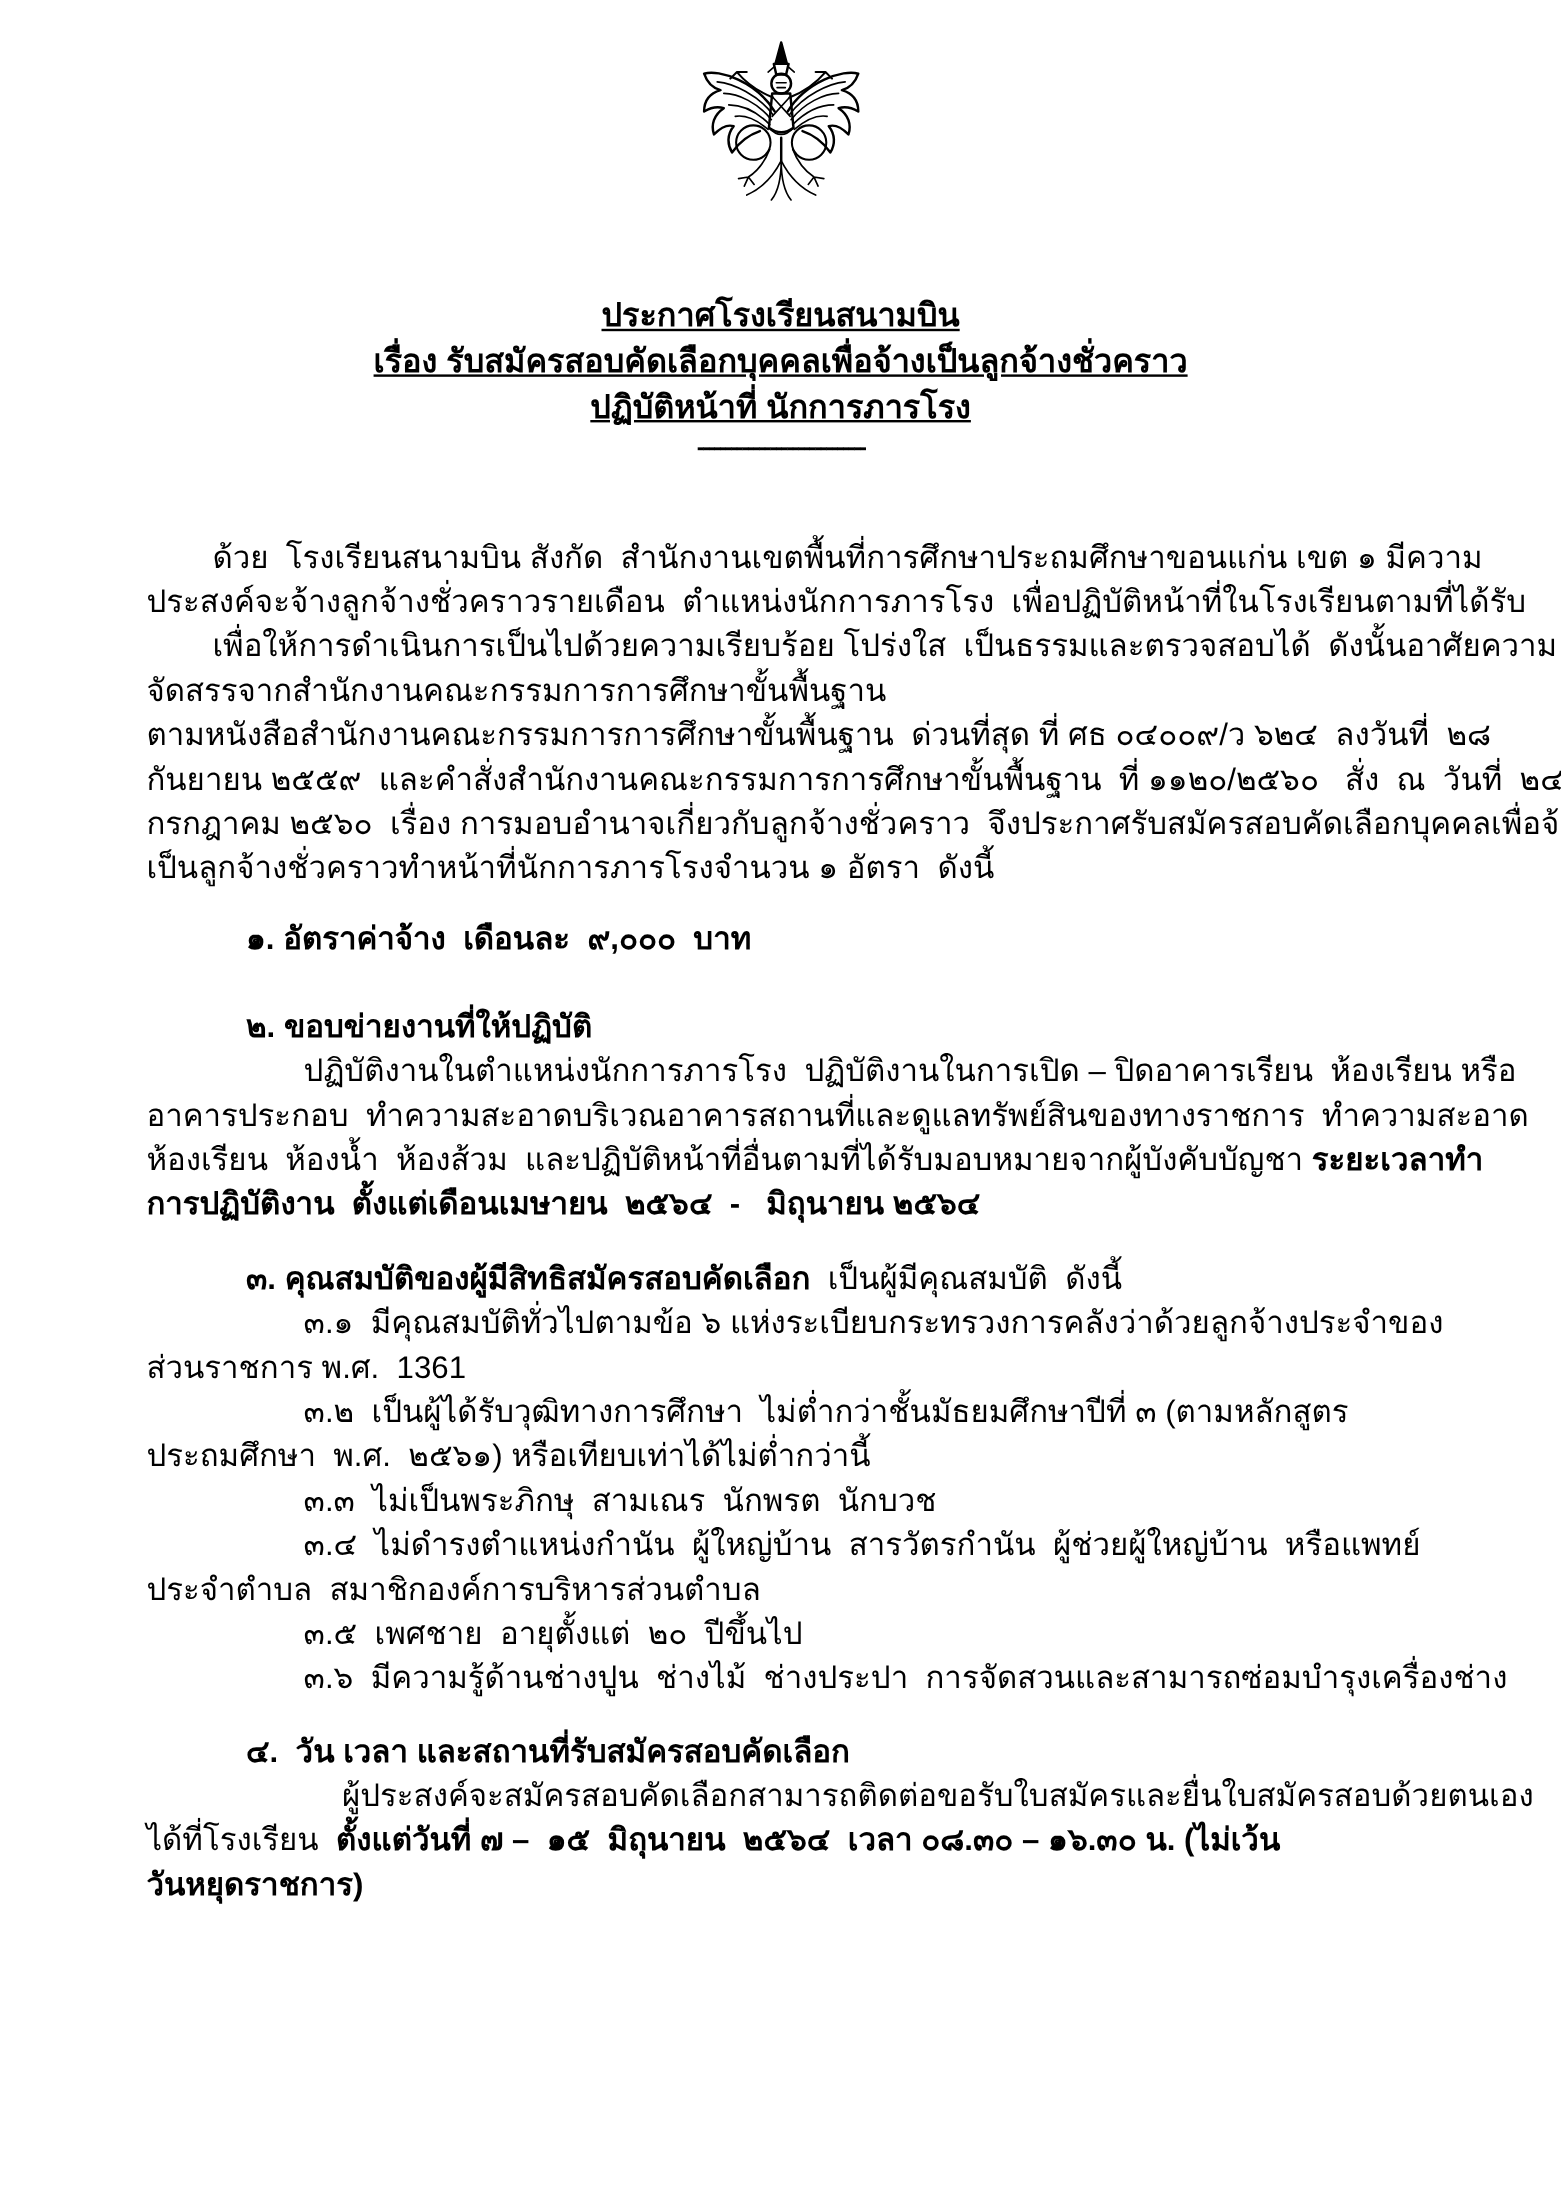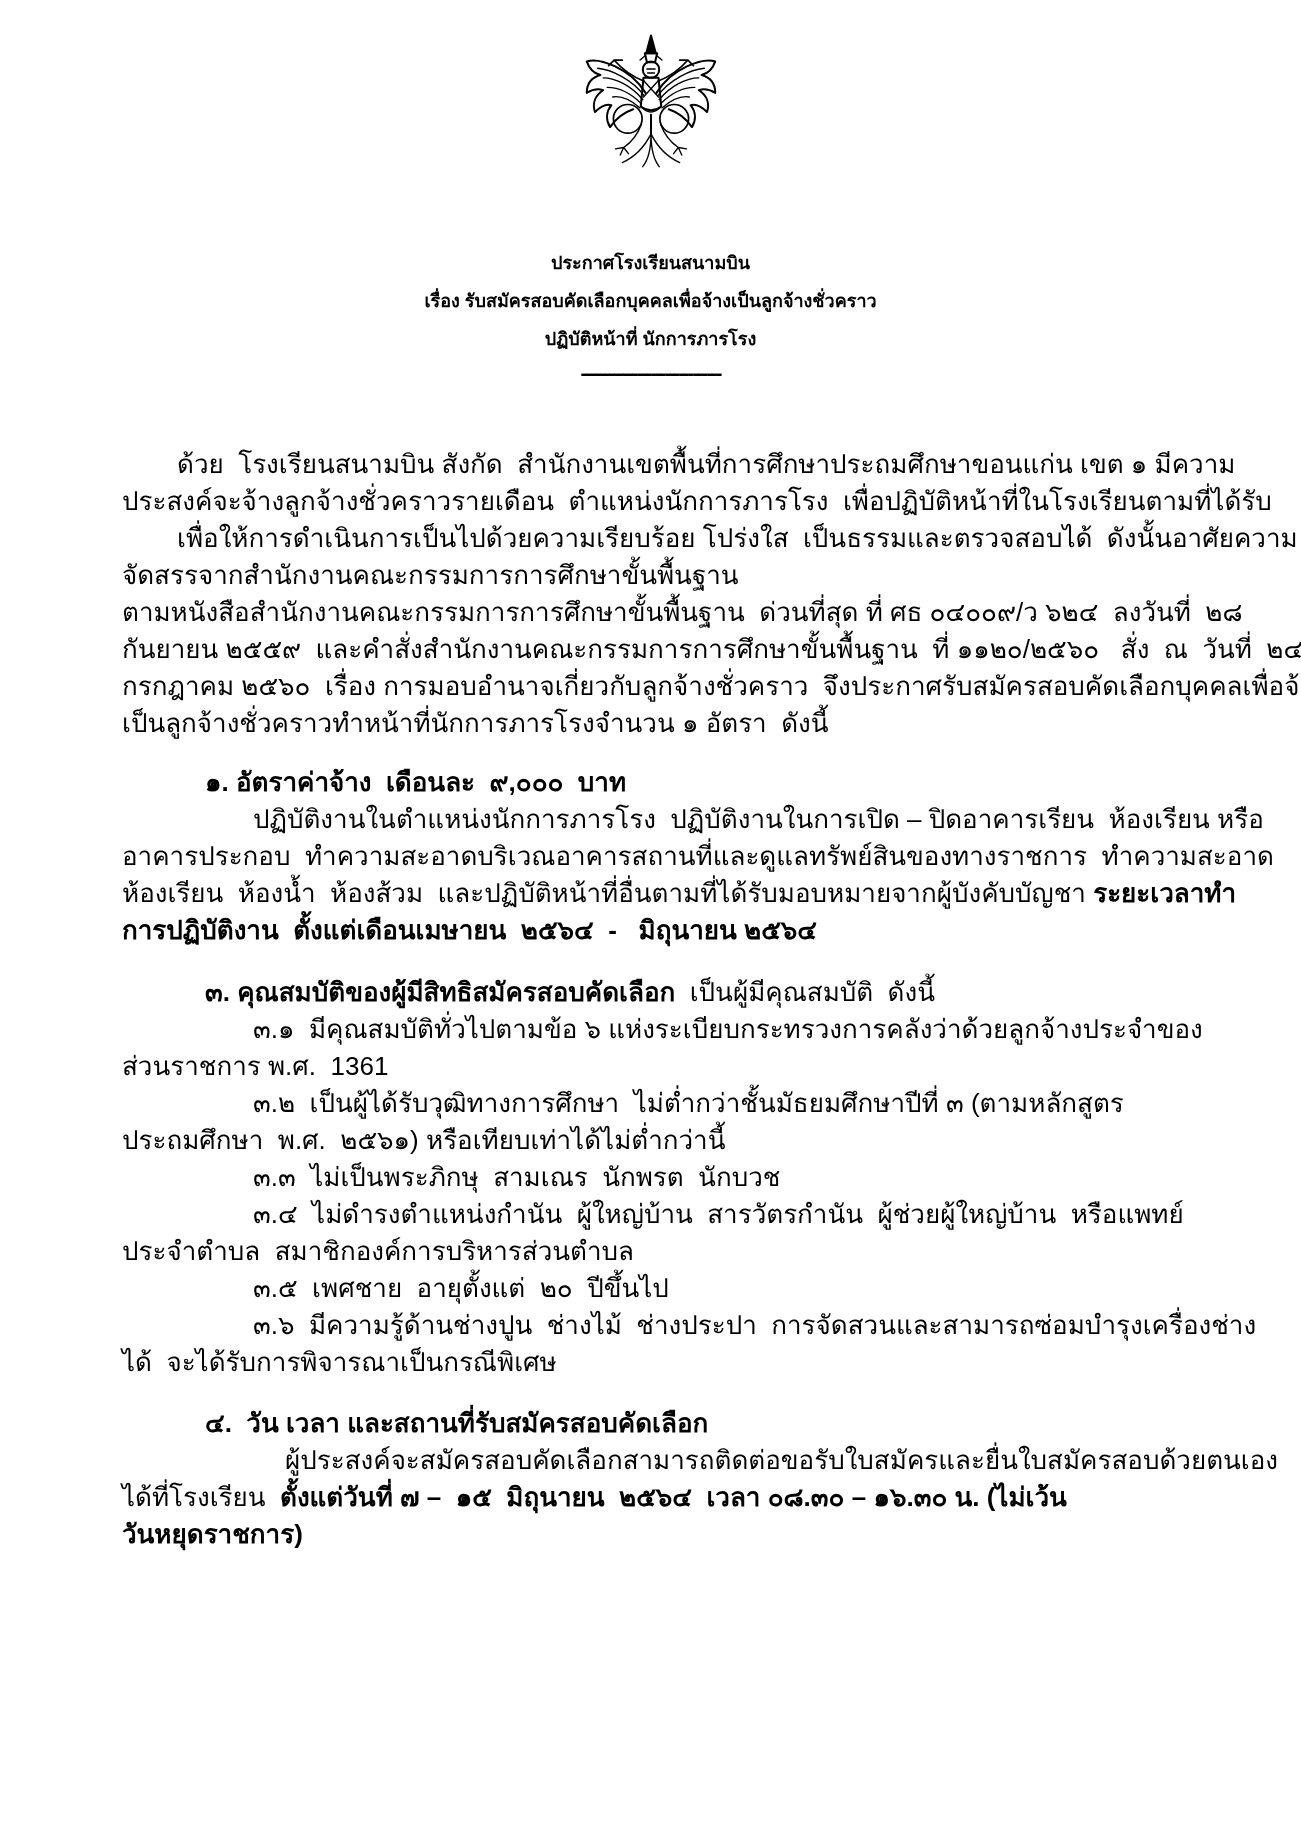--- a/index.html
+++ b/index.html
@@ -11,23 +11,24 @@
     position:relative;overflow:hidden;
   }
   .emblem-wrap{
     display:flex;justify-content:center;
     padding-top:30px;
   }
   .emblem-wrap svg{display:block;}
   .doc-header{
     text-align:center;
     font-weight:bold;
-    font-size:18px;
+    font-size:27px;
     line-height:38px;
     margin-top:50px;
+    text-decoration:underline;
   }
   .doc-divider{
     text-align:center;
     font-weight:bold;
     font-size:20px;
     letter-spacing:-2px;
     line-height:18px;
     margin-top:6px;
   }
   .doc-body{
@@ -95,34 +96,34 @@
   <div class="doc-body">
       <div class="line" style="padding-left: 55px;"><span>ด้วย  โรงเรียนสนามบิน สังกัด  สำนักงานเขตพื้นที่การศึกษาประถมศึกษาขอนแก่น เขต ๑ มีความ</span></div>
       <div class="line" style="padding-left: 0px;"><span>ประสงค์จะจ้างลูกจ้างชั่วคราวรายเดือน  ตำแหน่งนักการภารโรง  เพื่อปฏิบัติหน้าที่ในโรงเรียนตามที่ได้รับ</span></div>
       <div class="line" style="padding-left: 55px;"><span>เพื่อให้การดำเนินการเป็นไปด้วยความเรียบร้อย โปร่งใส  เป็นธรรมและตรวจสอบได้  ดังนั้นอาศัยความ</span></div>
       <div class="line" style="padding-left: 0px;"><span>จัดสรรจากสำนักงานคณะกรรมการการศึกษาขั้นพื้นฐาน</span></div>
       <div class="line" style="padding-left: 0px;"><span>ตามหนังสือสำนักงานคณะกรรมการการศึกษาขั้นพื้นฐาน  ด่วนที่สุด ที่ ศธ ๐๔๐๐๙/ว ๖๒๔  ลงวันที่  ๒๘</span></div>
       <div class="line" style="padding-left: 0px;"><span>กันยายน ๒๕๕๙  และคำสั่งสำนักงานคณะกรรมการการศึกษาขั้นพื้นฐาน  ที่ ๑๑๒๐/๒๕๖๐   สั่ง  ณ  วันที่  ๒๔</span></div>
       <div class="line" style="padding-left: 0px;"><span>กรกฎาคม ๒๕๖๐  เรื่อง การมอบอำนาจเกี่ยวกับลูกจ้างชั่วคราว  จึงประกาศรับสมัครสอบคัดเลือกบุคคลเพื่อจ้าง</span></div>
       <div class="line" style="padding-left: 0px;"><span>เป็นลูกจ้างชั่วคราวทำหน้าที่นักการภารโรงจำนวน ๑ อัตรา  ดังนี้</span></div>
       <div class="line" style="margin-top: 22px; padding-left: 83px;"><span class="b">๑. อัตราค่าจ้าง  เดือนละ  ๙,๐๐๐  บาท</span></div>
+      <div class="line" style="margin-top: 36px; padding-left: 83px;"><span class="b">๒. ขอบข่ายงานที่ให้ปฏิบัติ</span></div>
       <div class="line" style="padding-left: 131px;"><span>ปฏิบัติงานในตำแหน่งนักการภารโรง  ปฏิบัติงานในการเปิด – ปิดอาคารเรียน  ห้องเรียน หรือ</span></div>
       <div class="line" style="padding-left: 0px;"><span>อาคารประกอบ  ทำความสะอาดบริเวณอาคารสถานที่และดูแลทรัพย์สินของทางราชการ  ทำความสะอาด</span></div>
       <div class="line" style="padding-left: 0px;"><span>ห้องเรียน  ห้องน้ำ  ห้องส้วม  และปฏิบัติหน้าที่อื่นตามที่ได้รับมอบหมายจากผู้บังคับบัญชา </span><span class="b">ระยะเวลาทำ</span></div>
       <div class="line" style="padding-left: 0px;"><span class="b">การปฏิบัติงาน  ตั้งแต่เดือนเมษายน  ๒๕๖๔  -   มิถุนายน ๒๕๖๔</span></div>
       <div class="line" style="margin-top: 25px; padding-left: 83px;"><span class="b">๓. คุณสมบัติของผู้มีสิทธิสมัครสอบคัดเลือก</span><span>  เป็นผู้มีคุณสมบัติ  ดังนี้</span></div>
       <div class="line" style="padding-left: 131px;"><span>๓.๑  มีคุณสมบัติทั่วไปตามข้อ ๖ แห่งระเบียบกระทรวงการคลังว่าด้วยลูกจ้างประจำของ</span></div>
       <div class="line" style="padding-left: 0px;"><span>ส่วนราชการ พ.ศ.  1361</span></div>
       <div class="line" style="padding-left: 131px;"><span>๓.๒  เป็นผู้ได้รับวุฒิทางการศึกษา  ไม่ต่ำกว่าชั้นมัธยมศึกษาปีที่ ๓ (ตามหลักสูตร</span></div>
       <div class="line" style="padding-left: 0px;"><span>ประถมศึกษา  พ.ศ.  ๒๕๖๑) หรือเทียบเท่าได้ไม่ต่ำกว่านี้</span></div>
       <div class="line" style="padding-left: 131px;"><span>๓.๓  ไม่เป็นพระภิกษุ  สามเณร  นักพรต  นักบวช</span></div>
       <div class="line" style="padding-left: 131px;"><span>๓.๔  ไม่ดำรงตำแหน่งกำนัน  ผู้ใหญ่บ้าน  สารวัตรกำนัน  ผู้ช่วยผู้ใหญ่บ้าน  หรือแพทย์</span></div>
       <div class="line" style="padding-left: 0px;"><span>ประจำตำบล  สมาชิกองค์การบริหารส่วนตำบล</span></div>
       <div class="line" style="padding-left: 131px;"><span>๓.๕  เพศชาย  อายุตั้งแต่  ๒๐  ปีขึ้นไป</span></div>
       <div class="line" style="padding-left: 131px;"><span>๓.๖  มีความรู้ด้านช่างปูน  ช่างไม้  ช่างประปา  การจัดสวนและสามารถซ่อมบำรุงเครื่องช่าง</span></div>
-      <div class="line" style="padding-left: 0px;"><span>ได้  จะได้รับการพิจารณาเป็นกรณีพิเศษ</span></div>
       <div class="line" style="margin-top: 24px; padding-left: 83px;"><span class="b">๔.  วัน เวลา และสถานที่รับสมัครสอบคัดเลือก</span></div>
       <div class="line" style="padding-left: 163px; text-align: center;"><span>ผู้ประสงค์จะสมัครสอบคัดเลือกสามารถติดต่อขอรับใบสมัครและยื่นใบสมัครสอบด้วยตนเอง</span></div>
       <div class="line" style="padding-left: 0px;"><span>ได้ที่โรงเรียน  </span><span class="b">ตั้งแต่วันที่ ๗ –  ๑๕  มิถุนายน  ๒๕๖๔  เวลา ๐๘.๓๐ – ๑๖.๓๐ น. (ไม่เว้น</span></div>
       <div class="line" style="padding-left: 0px;"><span class="b">วันหยุดราชการ)</span></div>
     </div>
 
 </div>
 
 </body></html>

